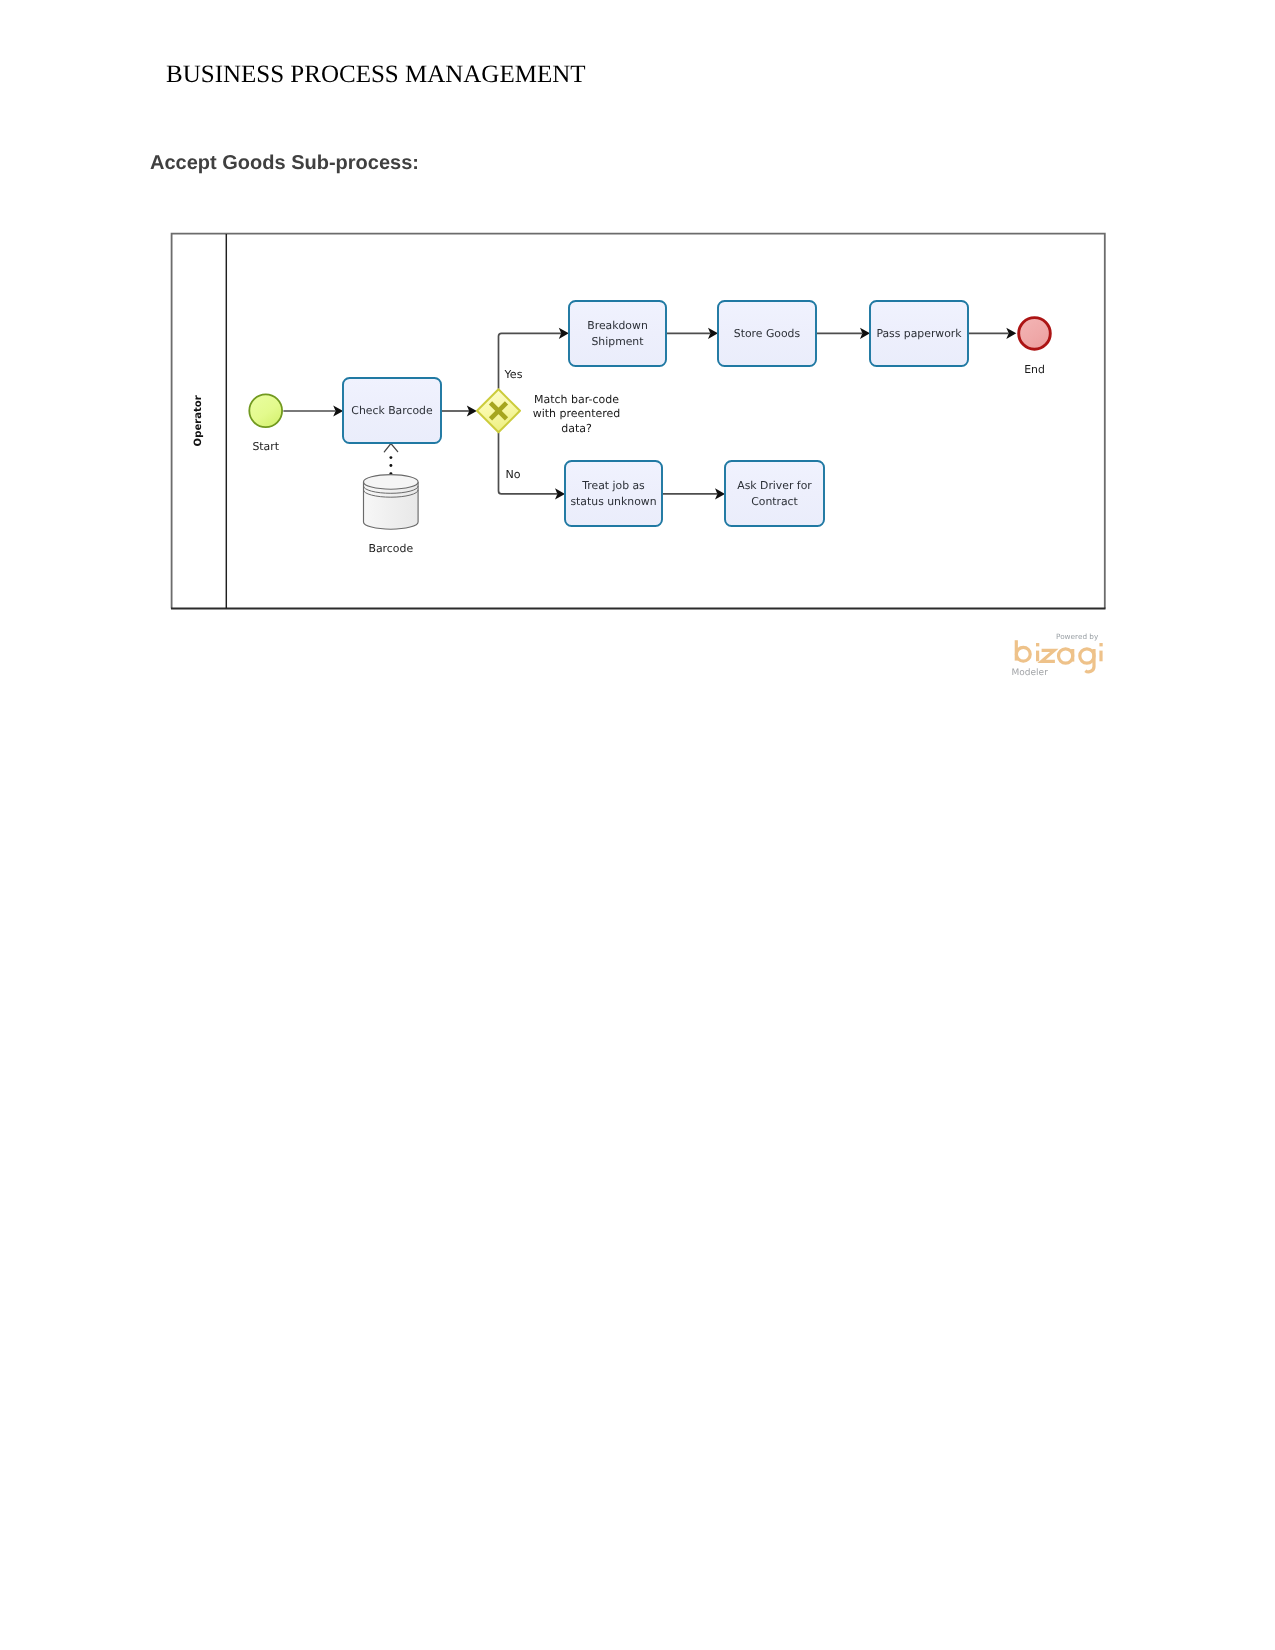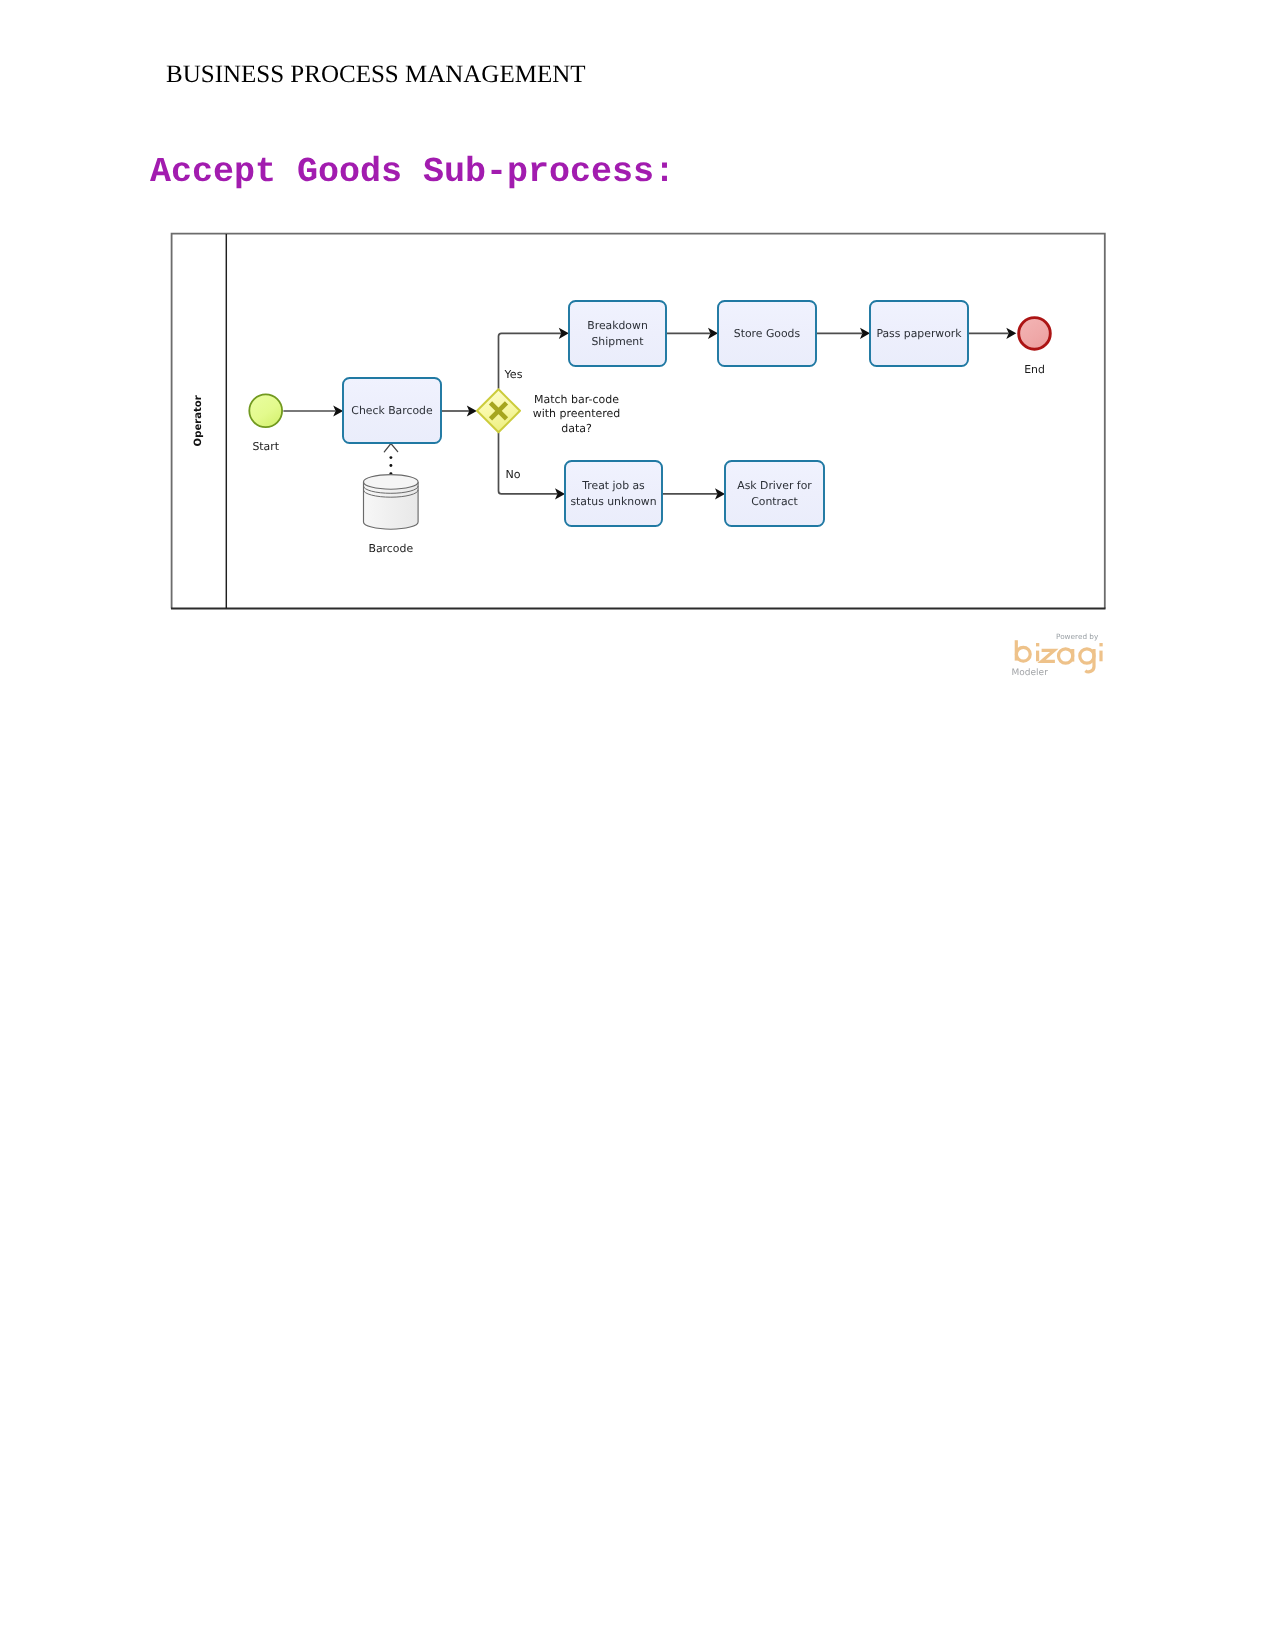--- a/index.html
+++ b/index.html
@@ -2,21 +2,21 @@
 <html><head>
 <meta charset="utf-8">
 <style>
   html,body{margin:0;padding:0;background:#fff;}
   *{-webkit-font-smoothing:antialiased;text-rendering:geometricPrecision;}
   body{width:1275px;height:1650px;font-family:"Liberation Serif",serif;}
   .page{position:relative;width:1125px;height:1650px;overflow:hidden;background:#fff;}
   .hdr-title{position:absolute;left:166px;top:61.2px;font-family:"Liberation Serif",serif;font-size:25px;color:#000;white-space:nowrap;}
   .pagebadge{position:absolute;left:1125px;top:61px;width:150px;height:28px;background:#27406b;margin-top:38px;}
   .pagebadge span{position:absolute;right:34px;top:0.5px;color:#fff;font-family:"Liberation Serif",serif;font-size:27px;line-height:28px;}
-  .section-title{position:absolute;left:150px;top:151.5px;font-family:Liberation Mono, monospace;font-weight:bold;font-size:35px;color:#a21caf;white-space:nowrap;}
+  .section-title{position:absolute;left:150px;top:151.5px;font-family:Liberation Sans, sans-serif;font-weight:bold;font-size:20px;color:#404040;white-space:nowrap;}
   svg.diagram{position:absolute;left:0;top:0;overflow:visible;}
   .tasklbl{font-family:"DejaVu Sans",sans-serif;font-size:10.85px;fill:#2b2f36;}
   .namelbl{font-family:"DejaVu Sans",sans-serif;font-size:10.9px;fill:#1a1a1a;}
   .lanelbl{font-family:"DejaVu Sans",sans-serif;font-size:10.1px;font-weight:bold;fill:#111;}
   .flowlbl{font-family:"DejaVu Sans",sans-serif;font-size:11.1px;fill:#1a1a1a;}
   .gwlbl{font-family:"DejaVu Sans",sans-serif;font-size:11.0px;fill:#1a1a1a;}
   .pb-txt{font-family:"DejaVu Sans",sans-serif;font-size:7.3px;fill:#9aa0a5;}
   .mod-txt{font-family:"DejaVu Sans",sans-serif;font-size:9.0px;fill:#a2a4a7;}
   svg.footer-logo{overflow:visible;}
 </style>

